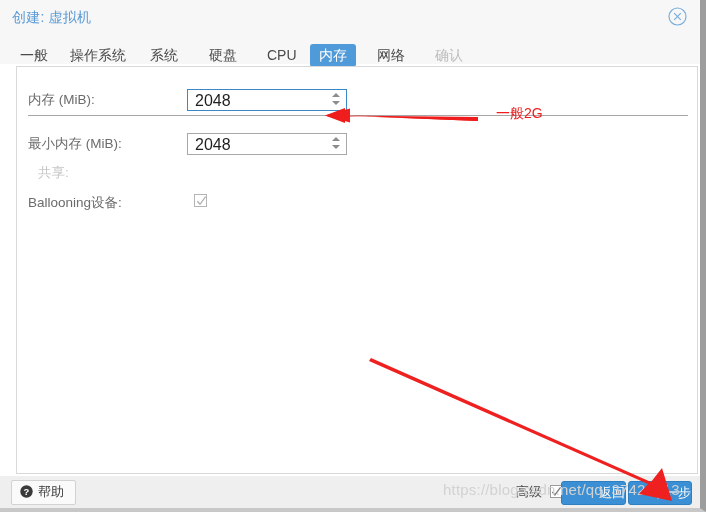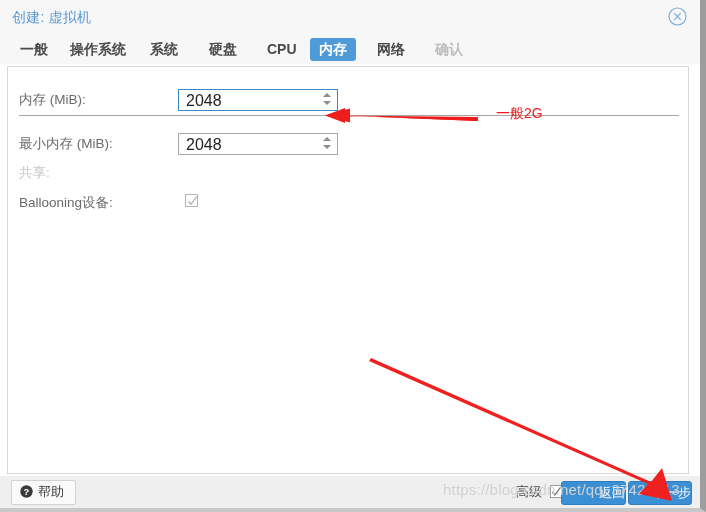--- a/index.html
+++ b/index.html
@@ -62,44 +62,43 @@
   .tabbar {
     position: absolute;
     left: 0;
     top: 34px;
     width: 700px;
     height: 30px;
     background: #f7f7f7;
   }
   .tab {
     position: absolute;
-    top: 4px;
+    top: 10px;
     height: 23px;
     line-height: 23px;
     padding: 0 9px;
     font-size: 14px;
     color: #4a4a4a;
     cursor: pointer;
     white-space: nowrap;
     border-radius: 3px;
-    font-weight: bold;
   }
   .tab.active {
     background: #4f9ad9;
     color: #ffffff;
   }
   .tab.disabled {
     color: #bdbdbd;
     cursor: default;
   }
 
   
   .panel {
     position: absolute;
-    left: 7px;
+    left: 16px;
     top: 66px;
     width: 682px;
     height: 408px;
     background: #ffffff;
     border: 1px solid #d9d9d9;
     box-sizing: border-box;
     padding-left: 46px;
   }
 
   .form {
@@ -116,21 +115,21 @@
   }
   .row-label {
     position: absolute;
     left: 11px;
     top: 0;
     font-size: 13.5px;
     color: #6b6b6b;
     line-height: 22px;
     white-space: nowrap;
   }
-  .row-label.dim { color: #c6c6c6; }
+  .row-label.dim { color: #c6c6c6; margin-left: 10px; }
 
   
   .spin {
     position: absolute;
     left: 170px;
     top: 0;
     width: 160px;
     height: 22px;
     box-sizing: border-box;
     background: #ffffff;

